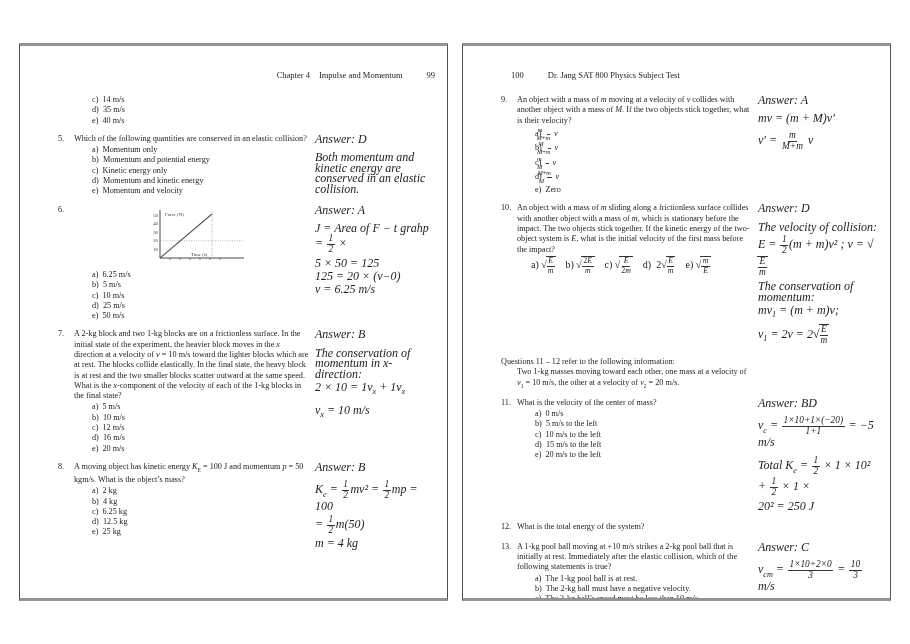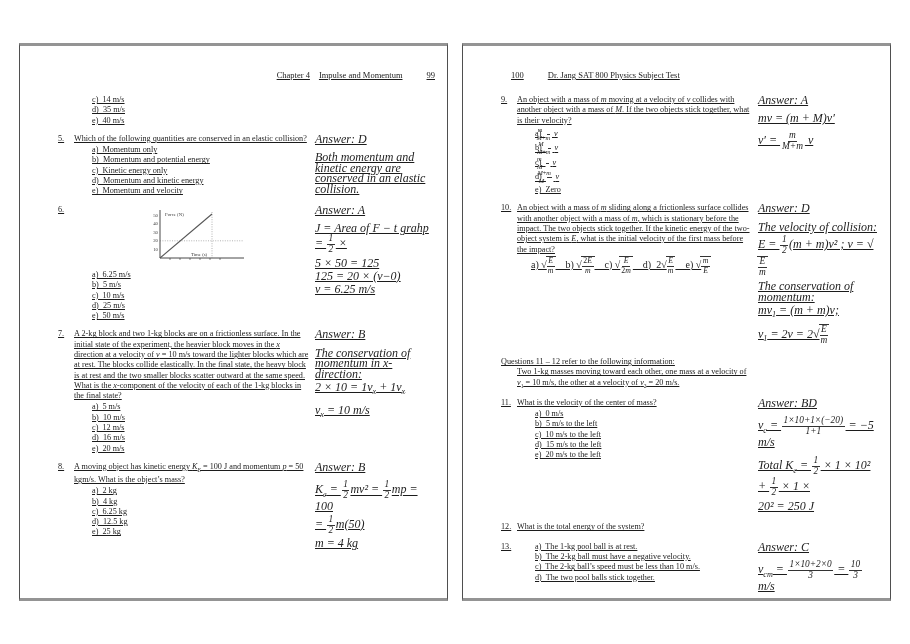--- a/index.html
+++ b/index.html
@@ -3,21 +3,21 @@
 <meta charset="utf-8">
 <style>
   html,body{margin:0;padding:0;}
   body{
     width:910px;height:644px;position:relative;background:#ffffff;
     font-family:"Liberation Serif","DejaVu Serif",serif;color:#1c1c1c;
     overflow:hidden;
   }
   .page{
     position:absolute;top:43px;width:429px;height:558px;box-sizing:border-box;
-    background:#fff;border:1px solid #4f4f4f;border-top:3px solid #949494;border-bottom:3px solid #949494;text-decoration:underline;
+    background:#fff;border:1px solid #4f4f4f;border-top:3px solid #949494;border-bottom:3px solid #949494;
   }
   .page.left{left:19px;}
   .page.right{left:462px;}
   .pg-inner{box-sizing:border-box;height:100%;padding:24px 10px 0 38px;overflow:hidden;}
   .hdr{font-size:8.5px;line-height:11px;margin-bottom:14px;color:#222;}
   .hdr-l{text-align:right;padding-right:2px;}
   .hdr-l .hsp1{margin-left:9px;}
   .hdr-l .hsp2{margin-left:24px;}
   .hdr-r{text-align:left;padding-left:10px;}
   .hdr-r .hsp1{margin-left:12px;padding-left:12px;}
@@ -285,20 +285,21 @@
           <div class="qt">What is the total energy of the system?</div>
         </div>
       </div>
       <div class="qa"></div>
     </div>
 
     <div class="q">
       <div class="qm">
         <div class="qn">13.</div>
         <div class="qb">
+          <div class="qt">A 1-kg pool ball moving at +10 m/s strikes a 2-kg pool ball that is initially at rest. Immediately after the elastic collision, which of the following statements is true?</div>
           <div class="opts">
             <div class="opt">a)  The 1-kg pool ball is at rest.</div>
             <div class="opt">b)  The 2-kg ball must have a negative velocity.</div>
             <div class="opt">c)  The 2-kg ball’s speed must be less than 10 m/s.</div>
             <div class="opt">d)  The two pool balls stick together.</div>
           </div>
         </div>
       </div>
       <div class="qa">
         <div class="ans">Answer: C</div>

